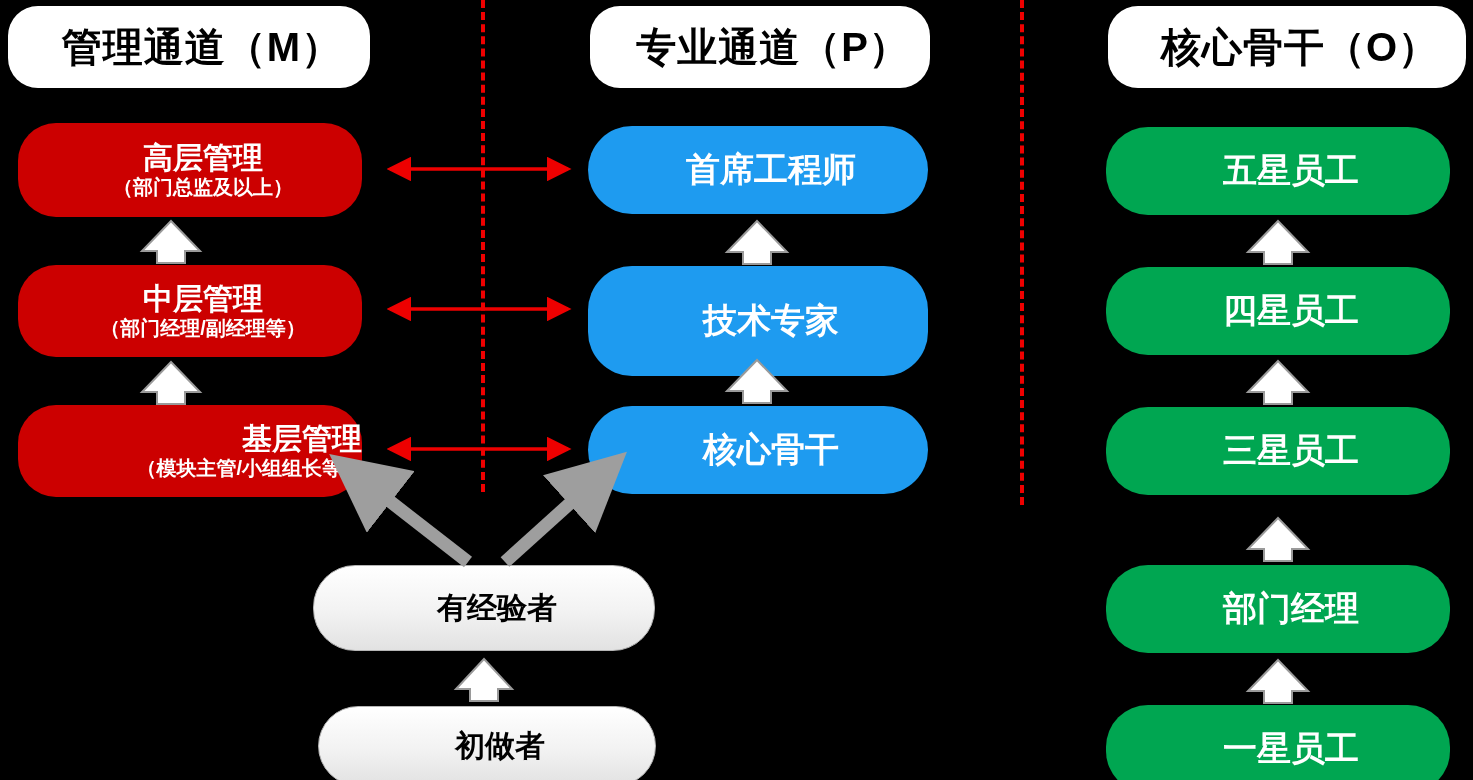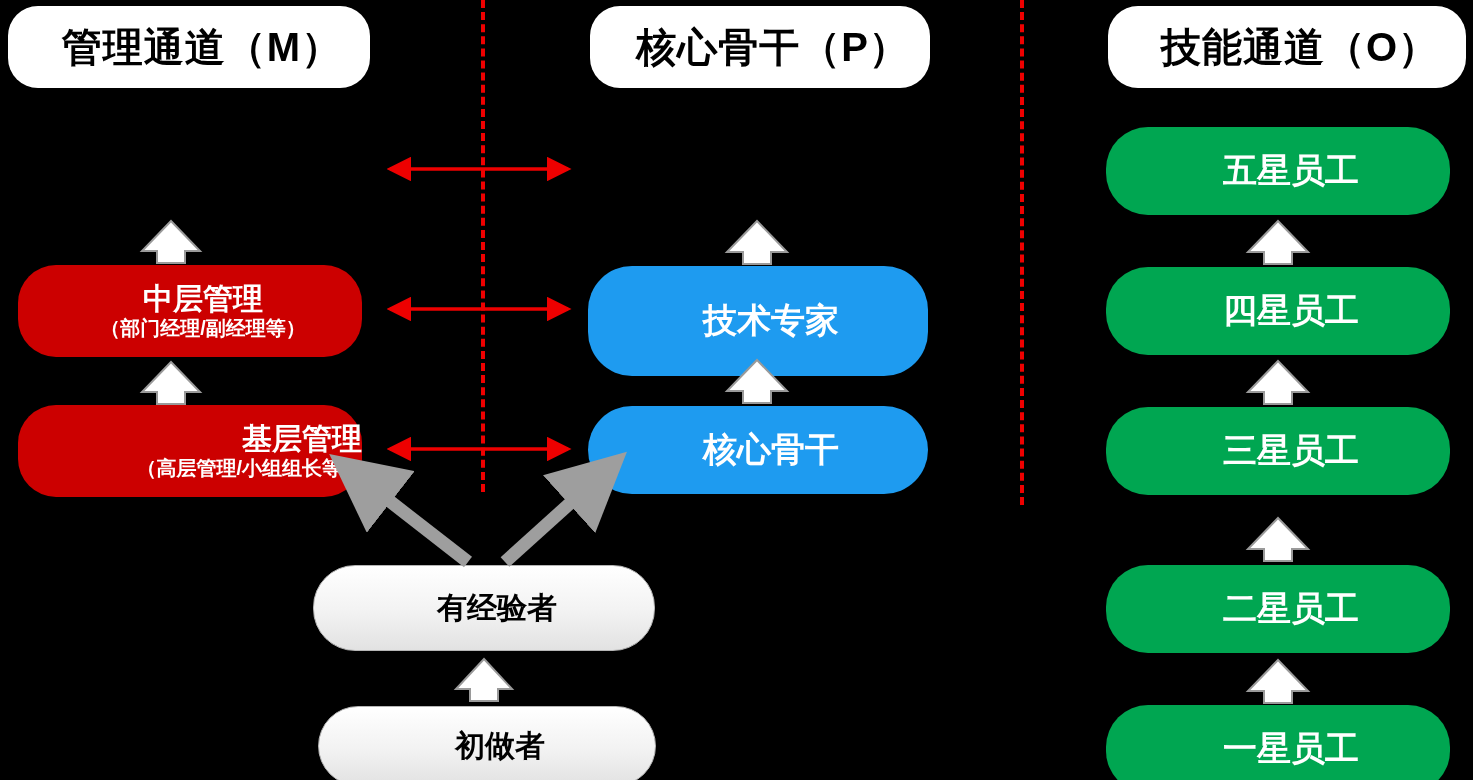--- a/index.html
+++ b/index.html
@@ -99,41 +99,48 @@
 </head>
 <body>
 
 <div class="stage">
 
   <div class="node col-header" style="left:8px; top:6px; width:362px; height:82px;">
     <div>管理通道（M）</div>
   </div>
 
   <div class="node col-header" style="left:590px; top:6px; width:340px; height:82px;">
-    <div>核心骨干（P）</div>
+    <div>专业通道（P）</div>
   </div>
 
   <div class="node col-header" style="left:1108px; top:6px; width:358px; height:82px;">
-    <div>技能通道（O）</div>
+    <div>核心骨干（O）</div>
   </div>
 
   <div class="divider" style="left:481px; top:0px; height:492px;"></div>
   <div class="divider" style="left:1020px; top:0px; height:505px;"></div>
 
+  <div class="node pill-red" style="left:18px; top:123px; width:344px; height:94px;">
+    <div class="title-main">高层管理</div>
+    <div class="title-sub">（部门总监及以上）</div>
+  </div>
 
   <div class="node pill-red" style="left:18px; top:265px; width:344px; height:92px;">
     <div class="title-main">中层管理</div>
     <div class="title-sub">（部门经理/副经理等）</div>
   </div>
 
   <div class="node pill-red" style="left:18px; top:405px; width:344px; height:92px;align-items:flex-end;">
     <div class="title-main">基层管理</div>
-    <div class="title-sub">（高层管理/小组组长等）</div>
-  </div>
-
+    <div class="title-sub">（模块主管/小组组长等）</div>
+  </div>
+
+  <div class="node pill-blue" style="left:588px; top:126px; width:340px; height:88px;">
+    <div class="title-big">首席工程师</div>
+  </div>
 
   <div class="node pill-blue" style="left:588px; top:266px; width:340px; height:110px;">
     <div class="title-big">技术专家</div>
   </div>
 
   <div class="node pill-blue" style="left:588px; top:406px; width:340px; height:88px;">
     <div class="title-big">核心骨干</div>
   </div>
 
   <div class="node pill-green" style="left:1106px; top:127px; width:344px; height:88px;text-align:center;">
@@ -142,21 +149,21 @@
 
   <div class="node pill-green" style="left:1106px; top:407px; width:344px; height:88px;">
     <div class="title-big">三星员工</div>
   </div>
 
   <div class="node pill-green" style="left:1106px; top:267px; width:344px; height:88px;">
     <div class="title-big">四星员工</div>
   </div>
 
   <div class="node pill-green" style="left:1106px; top:565px; width:344px; height:88px;">
-    <div class="title-big">二星员工</div>
+    <div class="title-big">部门经理</div>
   </div>
 
   <div class="node pill-green" style="left:1106px; top:705px; width:344px; height:88px;">
     <div class="title-big">一星员工</div>
   </div>
 
   <div class="node pill-white" style="left:313px; top:565px; width:342px; height:86px;">
     <div class="title-mid">有经验者</div>
   </div>
 

